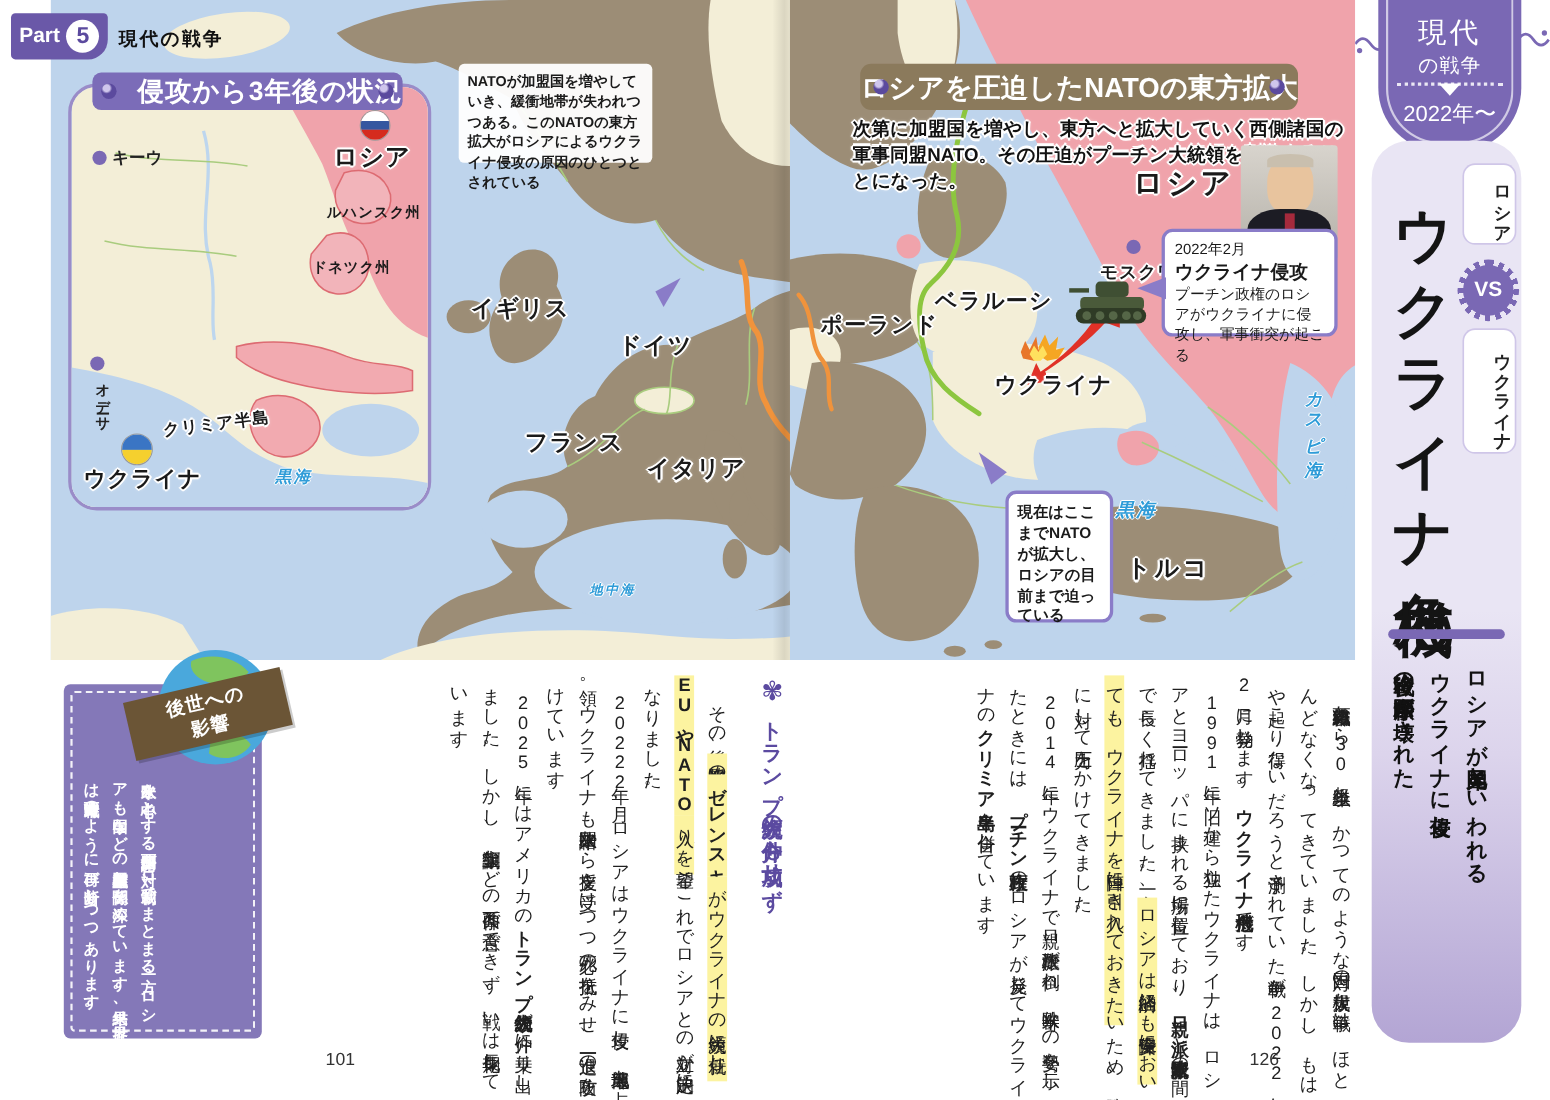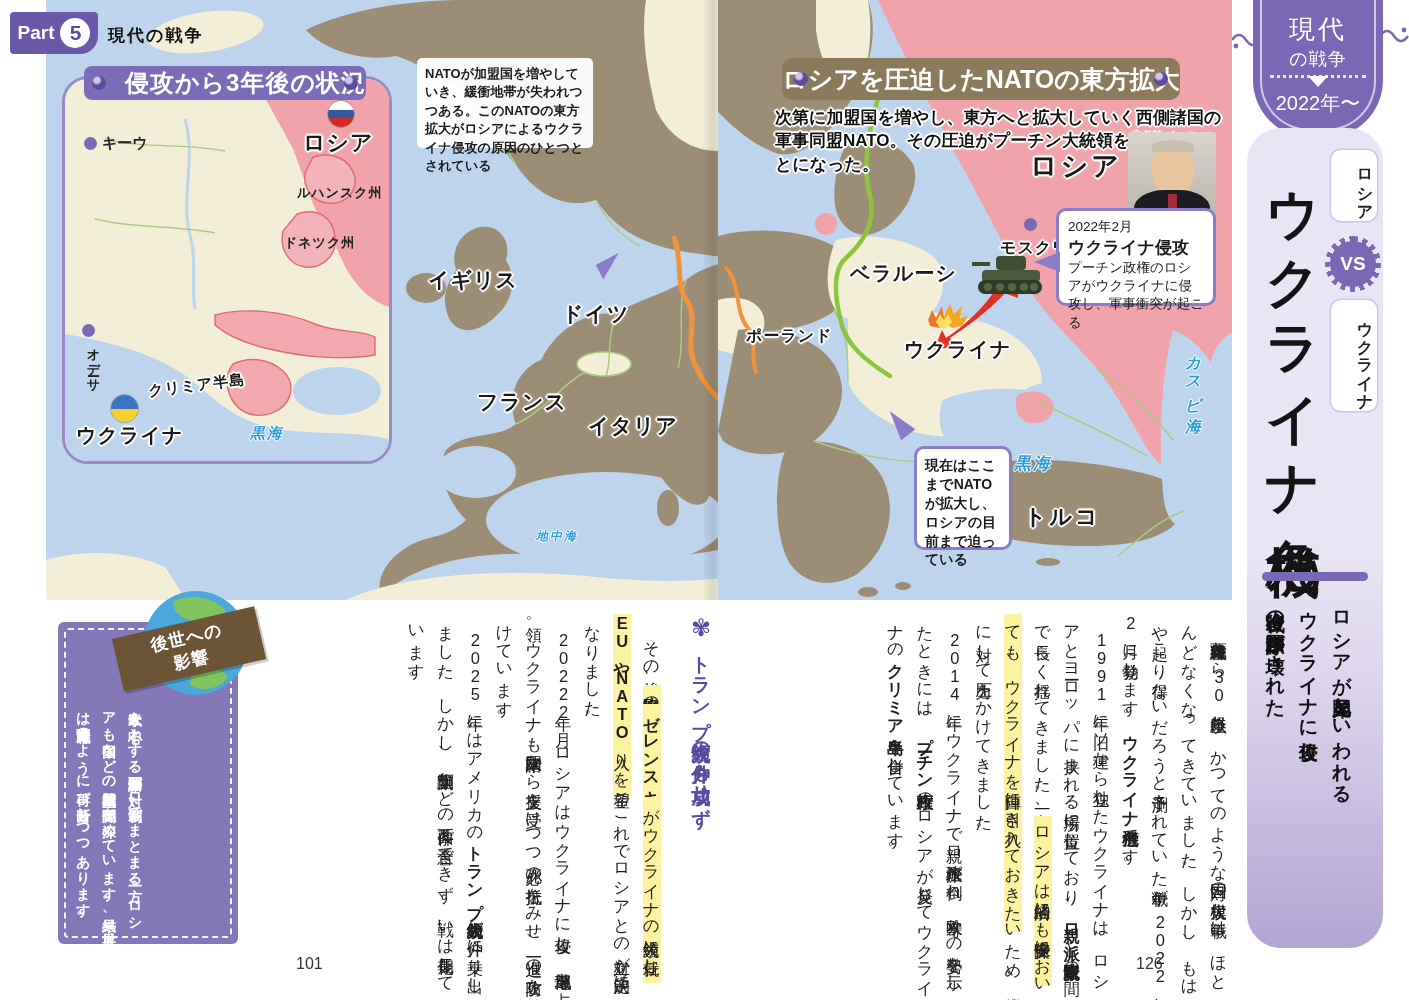--- a/index.html
+++ b/index.html
@@ -232,34 +232,34 @@
 
     
     <div class="abs bubble" style="left:338px;top:208px;width:160px;height:98px;padding:7px 9px;border-radius:10px;">
       <div style="font-size:13.5px;font-weight:normal;">2022年2月</div>
       <div style="font-size:17px;">ウクライナ侵攻</div>
       <div style="font-size:13.5px;font-weight:normal;line-height:1.35;">プーチン政権のロシアがウクライナに侵攻し、軍事衝突が起こる</div>
     </div>
     <div class="abs" style="left:316px;top:252px;width:0;height:0;border-right:26px solid #8a7cc8;border-top:10px solid transparent;border-bottom:10px solid transparent;"></div>
 
     <span class="abs clabel outline" style="left:132px;top:260px;font-size:20px;">ベラルーシ</span>
-    <span class="abs clabel outline" style="left:28px;top:282px;font-size:16px;margin-top:44px;">ポーランド</span>
+    <span class="abs clabel outline" style="left:28px;top:282px;font-size:20px;">ポーランド</span>
 
     
     <svg class="abs" style="left:196px;top:296px;" width="60" height="42" viewBox="0 0 60 42">
       <g>
         <polygon points="14,24 18,14 22,22 28,10 30,22 36,16 34,26 26,32 16,30" fill="#e8762a"></polygon>
         <polygon points="30,20 36,8 40,18 48,10 46,22 54,20 48,30 38,32 32,28" fill="#f5a623"></polygon>
         <polygon points="22,26 26,18 30,24 34,18 38,26 32,32 26,32" fill="#ffe05e"></polygon>
       </g>
     </svg>
     <span class="abs clabel outline" style="left:186px;top:336px;font-size:20px;">ウクライナ</span>
 
     
-    <div class="abs bubble" style="left:196px;top:446px;width:98px;height:104px;padding:7px 8px;font-size:14px;line-height:1.35;border-radius:10px;">現在はここまでNATOが拡大し、ロシアの目前まで迫っている</div>
+    <div class="abs bubble" style="left:196px;top:446px;width:98px;height:120px;padding:7px 8px;font-size:14px;line-height:1.35;border-radius:10px;">現在はここまでNATOが拡大し、ロシアの目前まで迫っている</div>
     <div class="abs" style="left:172px;top:408px;width:0;height:0;border-bottom:30px solid #8a7cc8;border-left:9px solid transparent;border-right:9px solid transparent;transform:rotate(-38deg);"></div>
 
     <span class="abs sealabel" style="left:296px;top:452px;font-size:17px;">黒海</span>
     <span class="abs sealabel vtext" style="left:464px;top:345px;font-size:16px;">カスピ海</span>
     <span class="abs clabel outline" style="left:306px;top:502px;font-size:22px;letter-spacing:3px;">トルコ</span>
   </div>
 
   <svg class="abs" style="left:1232px;top:22px;" width="177" height="30" viewBox="0 0 177 30">
     <path d="M0,18 q7,-10 14,0 t14,0" fill="none" stroke="#7a68b4" stroke-width="2.5"></path>
     <circle cx="4" cy="24" r="2.4" fill="#7a68b4"></circle>

